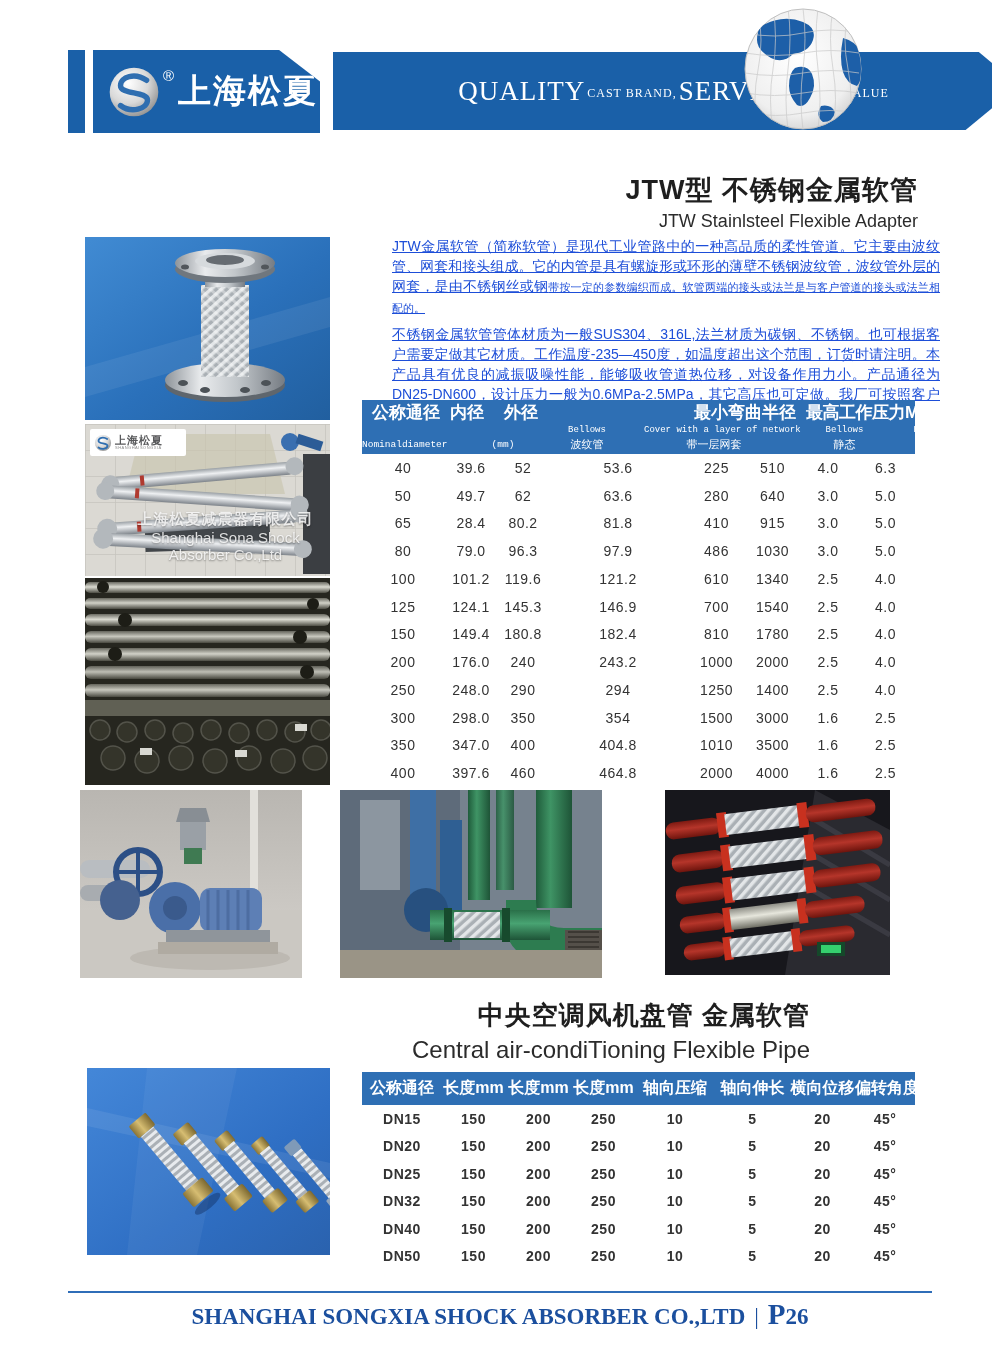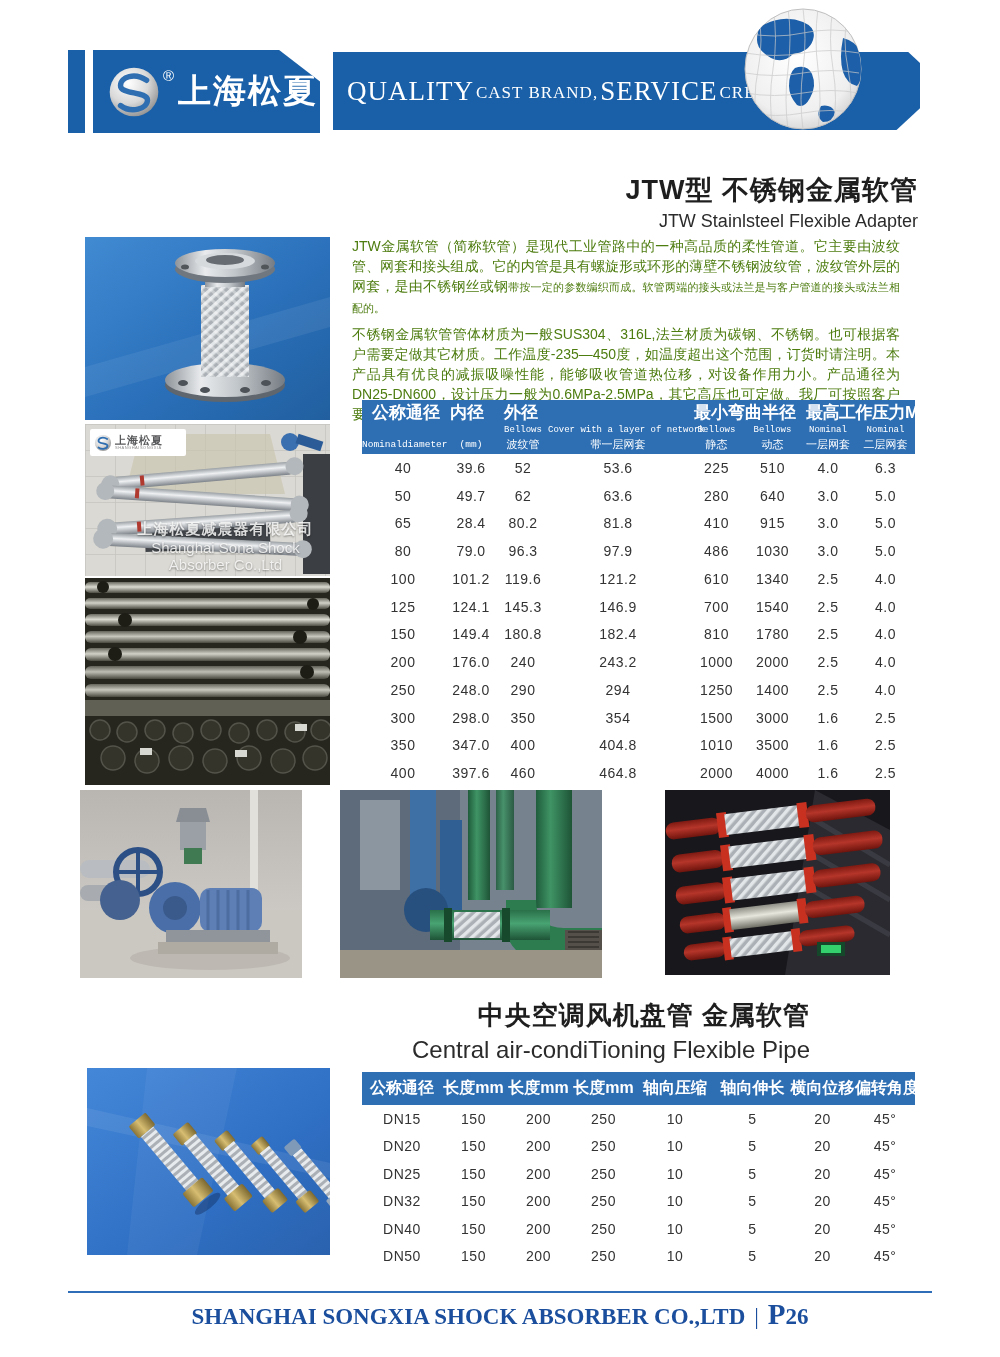--- a/index.html
+++ b/index.html
@@ -6,52 +6,52 @@
   #page{position:relative;width:1000px;height:1357px;background:#fff;overflow:hidden;
         font-family:"Liberation Sans","DejaVu Sans",sans-serif;}
   
   .side-strip{position:absolute;left:68px;top:50px;width:17px;height:83px;background:#1a60a8;}
   .logo-box{position:absolute;left:93px;top:50px;width:227px;height:83px;background:#1a60a8;
             clip-path:polygon(0 0,82% 0,100% 38%,100% 100%,0 100%);
             display:flex;align-items:center;padding-left:14px;box-sizing:border-box;}
   .logo-sphere{width:54px;height:54px;flex:0 0 auto;}
   .logo-reg{color:#fff;font-size:15px;position:relative;top:-16px;left:2px;}
   .logo-cn{color:#fff;font-size:33px;font-weight:700;letter-spacing:2px;margin-left:6px;}
-  .slogan-bar{position:absolute;left:333px;top:52px;width:587px;height:78px;background:#1a60a8;
+  .slogan-bar{position:absolute;left:333px;top:52px;width:659px;height:78px;background:#1a60a8;
               clip-path:polygon(0 0,98% 0,100% 14%,100% 72%,96% 100%,0 100%);
-              display:flex;align-items:center;padding-left:14px;box-sizing:border-box;
-              font-family:"Liberation Serif",serif;color:#fff;white-space:nowrap;}
+              display:flex;align-items:center;padding-left:24px;box-sizing:border-box;
+              font-family:"Liberation Serif",serif;color:#fff;white-space:nowrap;justify-content:center;}
   .slogan-big{font-size:27px;letter-spacing:1px;}
-  .slogan-small{font-size:17px;letter-spacing:1px;margin:2px 2px;position:relative;top:2px;}
+  .slogan-small{font-size:12px;letter-spacing:1px;margin:2px 2px;position:relative;top:2px;}
   .globe{position:absolute;left:743px;top:8px;width:120px;height:122px;z-index:5;}
   
   .sec-title{position:absolute;text-align:right;color:#1e1e1e;}
   .sec-title .cn{font-size:27px;font-weight:700;letter-spacing:1px;}
   .sec-title .en{font-size:18px;color:#2b2b2b;margin-top:3px;}
   #title2 .cn{font-size:26px;}
   #title2 .en{font-size:24px;}
   
-  .para-block{position:absolute;left:352px;top:236px;width:548px;color:#4d7c0f;
-              font-size:14px;line-height:20px;text-align:justify;}
+  .para-block{position:absolute;left:392px;top:236px;width:548px;color:#1d4ed8;
+              font-size:14px;line-height:20px;text-align:justify;text-decoration:underline;}
   .para-block p{margin:0 0 6px 0;}
   .small-inline{font-size:11px;}
   
   .tbl{position:absolute;left:362px;width:553px;}
   .t-head{background:#2e6fb4;color:#fff;}
   .t1-row1{display:grid;grid-template-columns:82px 54px 190px 112px 115px;height:24px;align-items:center;}
   .t1-row1 .g{font-size:17px;font-weight:700;padding-left:6px;letter-spacing:0;white-space:nowrap;}
   .t1-row1 .g:first-child{padding-left:10px;}
   .t1-row1 .g:last-child{letter-spacing:-0.5px;text-align:center;}
-  .t1-sub{display:grid;grid-template-columns:82px 54px 50px 140px 57px 55px 56px 59px;align-items:center;}
+  .t1-sub{display:grid;grid-template-columns:82px 54px 50px 140px 57px 55px 56px 59px;align-items:center;gap:32px;}
   .t1-sub-en{height:12px;font-family:"Liberation Mono","DejaVu Sans Mono",monospace;font-size:9px;}
   .t1-sub-cn{height:16px;font-size:11px;padding-bottom:2px;}
   .t1-sub div{text-align:center;white-space:nowrap;}
   .t1-sub-cn div:nth-child(-n+2){font-family:"Liberation Mono","DejaVu Sans Mono",monospace;font-size:9.5px;}
   .t1-grid{grid-template-columns:82px 54px 50px 140px 57px 55px 56px 59px;}
-  .t2-grid{grid-template-columns:80px 63px 67px 63px 80px 75px 65px 60px;}
+  .t2-grid{grid-template-columns:80px 63px 67px 63px 80px 75px 65px 60px;font-weight:bold;}
   .t2-head{display:grid;height:33px;align-items:center;background:#2e6fb4;color:#fff;
            font-size:16px;font-weight:700;}
   .t2-head div{text-align:center;white-space:nowrap;}
   .t-body .trow{display:grid;align-items:center;}
   .t1-body .trow{height:27.75px;}
   .t2-body .trow{height:27.5px;}
   .t-body .tcell{text-align:center;font-size:14px;color:#333;letter-spacing:0.5px;}
   
   .photo{position:absolute;overflow:hidden;}
   .photo svg{display:block;}
@@ -240,21 +240,21 @@
     <div class="badge">
       <svg class="mini-sphere" viewBox="0 0 60 60">
         <circle cx="30" cy="30" r="27" fill="url(#sph)"></circle>
         <path d="M44,17 C31,8 15,13 15,23 C15,33 45,29 45,39 C45,49 27,54 15,45" fill="none" stroke="#2f6eb0" stroke-width="6" stroke-linecap="round"></path>
       </svg>
       <div class="bt">
         <div class="b1">上海松夏</div>
         <div class="b2">SHANGHAISONGXIA</div>
       </div>
     </div>
-    <div class="wm" style="top:96px;margin-left:36px;">
+    <div class="wm" style="top:86px;margin-left:36px;">
       <div class="w1">上海松夏减震器有限公司</div>
       <div class="w2">Shanghai Sona Shock Absorber Co.,Ltd</div>
     </div>
   </div>
 
   <div class="photo" style="left:85px;top:578px;width:245px;height:207px;">
     <svg width="245" height="207" viewBox="0 0 245 207">
       <defs>
         <linearGradient id="tubeD" x1="0" y1="0" x2="0" y2="1">
           <stop offset="0%" stop-color="#6f6f66"></stop>

